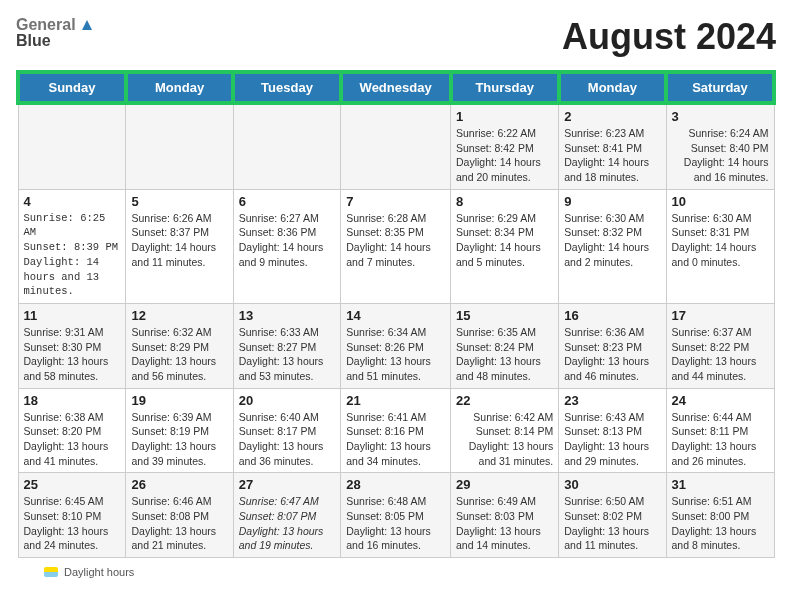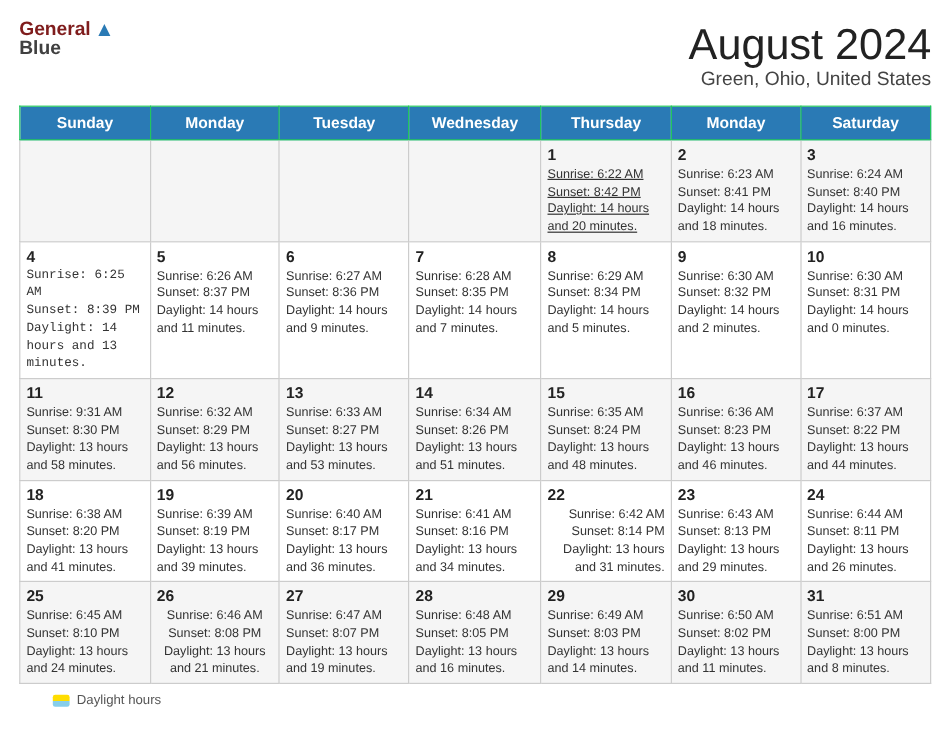--- a/index.html
+++ b/index.html
@@ -19,40 +19,40 @@
     .logo {
       display: flex;
       align-items: center;
       gap: 4px;
     }
     .title-area {
       text-align: right;
     }
     .calendar-title {
       font-size: 36px;
-      font-weight: normal;
+      font-weight: bold;
       color: #222;
     }
     .calendar-subtitle {
       font-size: 16px;
       color: #444;
     }
     table {
       width: 100%;
       border-collapse: collapse;
       font-size: 11px;
     }
     thead tr th {
       background: #2a7ab5;
       color: #fff;
       font-size: 13px;
       font-weight: bold;
       padding: 6px 4px;
       text-align: center;
-      border: 1px solid #22c55e;
+      border: 4px solid #22c55e;
     }
     tbody tr td {
       border: 1px solid #ccc;
       vertical-align: top;
       padding: 4px 5px;
       width: 113px;
       height: 80px;
       background: #fff;
     }
     tbody tr:nth-child(odd) td {
@@ -92,31 +92,30 @@
       border-radius: 2px;
     }
   </style>
 </head>
 <body>
 
 <div class="header-area">
   <div class="logo">
   <div style="text-align:left;">
     <div style="display:flex;align-items:center;gap:2px;">
-      <span style="font-size:16px;font-weight:bold;color:#7f1d1d;">General</span>
+      <span style="font-size:16px;font-weight:bold;color:#737373;">General</span>
       <svg width="18" height="18" viewBox="0 0 18 18">
         <polygon points="4,14 14,14 9,4" fill="#2a7ab5"></polygon>
       </svg>
     </div>
     <div style="font-size:16px;font-weight:bold;color:#404040;margin-top:-2px;">Blue</div>
   </div>
 </div>
   <div class="title-area">
     <div class="calendar-title">August 2024</div>
-    <div class="calendar-subtitle">Green, Ohio, United States</div>
   </div>
 </div>
 
 <table>
   <thead>
     <tr id="days-header">
         <th>Sunday</th>
         <th>Monday</th>
         <th>Tuesday</th>
         <th>Wednesday</th>
@@ -126,33 +125,33 @@
       </tr>
   </thead>
   <tbody id="calendar-body">
       <tr>
         <td class="empty-cell"></td>
         <td class="empty-cell"></td>
         <td class="empty-cell"></td>
         <td class="empty-cell"></td>
         <td>
           <span class="day-num">1</span>
-          <div class="day-info" style="white-space: pre-line; text-decoration: underline;">Sunrise: 6:22 AM
+          <div class="day-info" style="white-space: pre-line;">Sunrise: 6:22 AM
 Sunset: 8:42 PM
 Daylight: 14 hours and 20 minutes.</div>
         </td>
         <td>
           <span class="day-num">2</span>
           <div class="day-info" style="white-space: pre-line;">Sunrise: 6:23 AM
 Sunset: 8:41 PM
 Daylight: 14 hours and 18 minutes.</div>
         </td>
         <td>
           <span class="day-num">3</span>
-          <div class="day-info" style="white-space: pre-line;">Sunrise: 6:24 AM
+          <div class="day-info" style="white-space: pre-line; text-align: right;">Sunrise: 6:24 AM
 Sunset: 8:40 PM
 Daylight: 14 hours and 16 minutes.</div>
         </td>
       </tr>
       <tr>
         <td>
           <span class="day-num">4</span>
           <div class="day-info" style="white-space: pre-line; font-family: Liberation Mono, monospace;">Sunrise: 6:25 AM
 Sunset: 8:39 PM
 Daylight: 14 hours and 13 minutes.</div>
@@ -284,27 +283,27 @@
       </tr>
       <tr>
         <td>
           <span class="day-num">25</span>
           <div class="day-info" style="white-space: pre-line;">Sunrise: 6:45 AM
 Sunset: 8:10 PM
 Daylight: 13 hours and 24 minutes.</div>
         </td>
         <td>
           <span class="day-num">26</span>
-          <div class="day-info" style="white-space: pre-line; text-align: center;">Sunrise: 6:46 AM
+          <div class="day-info" style="white-space: pre-line;">Sunrise: 6:46 AM
 Sunset: 8:08 PM
 Daylight: 13 hours and 21 minutes.</div>
         </td>
         <td>
           <span class="day-num">27</span>
-          <div class="day-info" style="white-space: pre-line;">Sunrise: 6:47 AM
+          <div class="day-info" style="white-space: pre-line; font-style: italic;">Sunrise: 6:47 AM
 Sunset: 8:07 PM
 Daylight: 13 hours and 19 minutes.</div>
         </td>
         <td>
           <span class="day-num">28</span>
           <div class="day-info" style="white-space: pre-line;">Sunrise: 6:48 AM
 Sunset: 8:05 PM
 Daylight: 13 hours and 16 minutes.</div>
         </td>
         <td>

